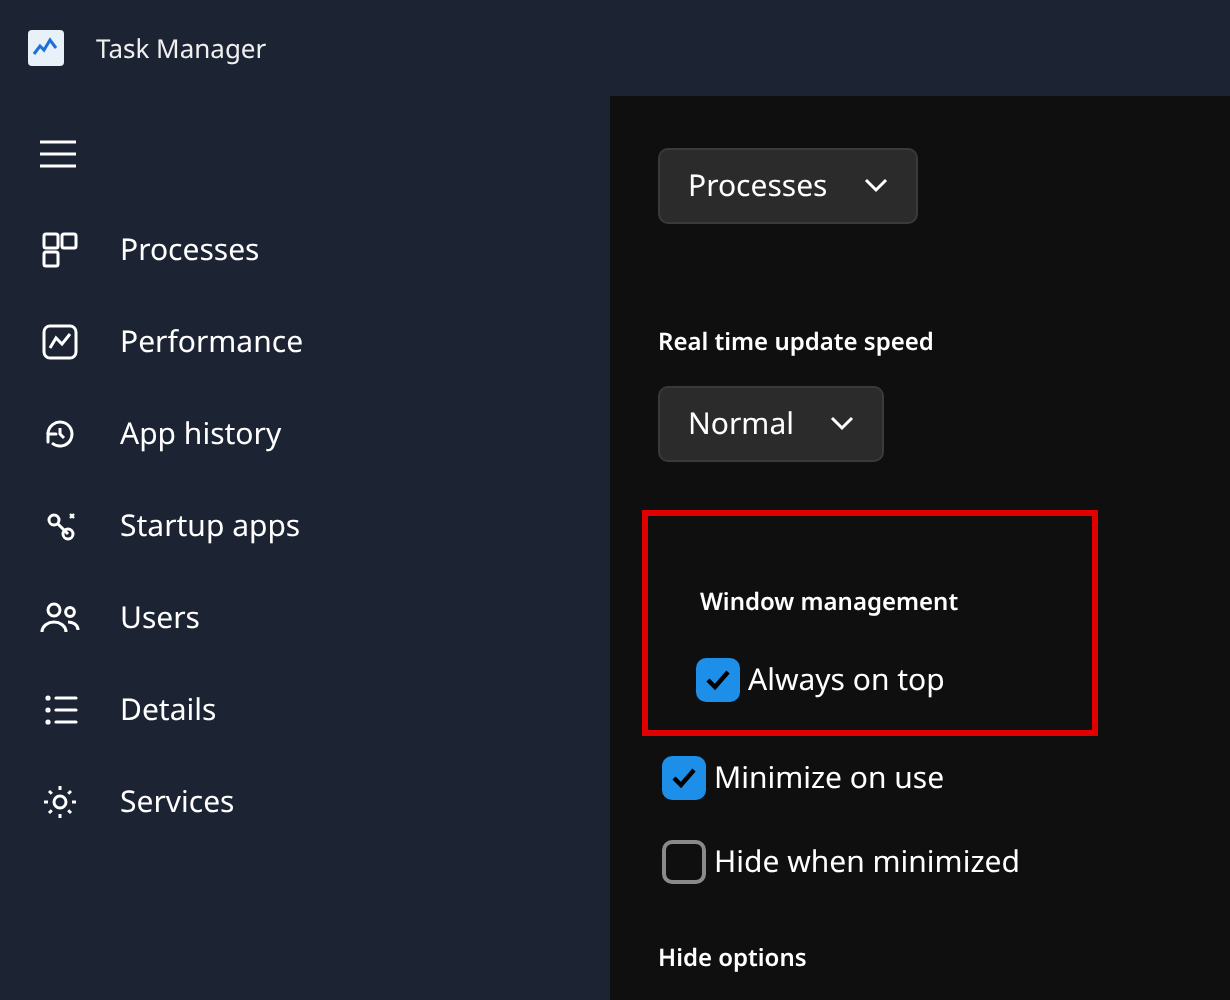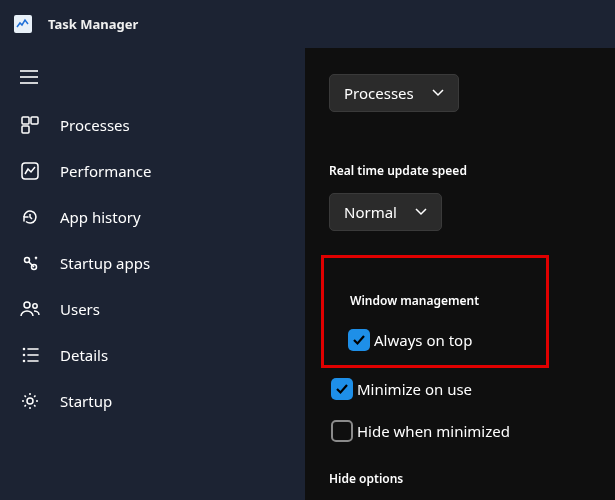--- a/index.html
+++ b/index.html
@@ -19,21 +19,21 @@
     gap: 16px;
     flex: 0 0 auto;
   }
   .app-icon {
     width: 18px; height: 18px;
     background: #e8f0f8;
     display: flex; align-items: center; justify-content: center;
     border-radius: 2px;
   }
   .app-icon svg { display: block; }
-  .app-title { font-size: 13px; color: #f0f0f0; font-weight: bold; }
+  .app-title { font-size: 13px; color: #f0f0f0; }
   .content {
     flex: 1 1 auto;
     display: flex;
     min-height: 0;
   }
   .sidebar {
     width: 305px;
     flex: 0 0 auto;
     padding-top: 12px;
     display: flex;
@@ -205,21 +205,21 @@
       <span>Details</span>
     </div>
 
     <div class="nav-item">
       <span class="nav-icon">
         <svg width="18" height="18" viewBox="0 0 18 18" stroke="#fff" stroke-width="1.5" fill="none">
           <circle cx="9" cy="9" r="3"></circle>
           <path d="M9 1v2M9 15v2M1 9h2M15 9h2M3.5 3.5l1.4 1.4M13.1 13.1l1.4 1.4M3.5 14.5l1.4-1.4M13.1 4.9l1.4-1.4"></path>
         </svg>
       </span>
-      <span>Startup</span>
+      <span>Services</span>
     </div>
   </div>
 
   <div class="settings-panel">
     <div class="spacer-top"></div>
 
     <div class="select-box">
       <span>Processes</span>
       <span class="chevron">
         <svg width="12" height="8" viewBox="0 0 12 8">

